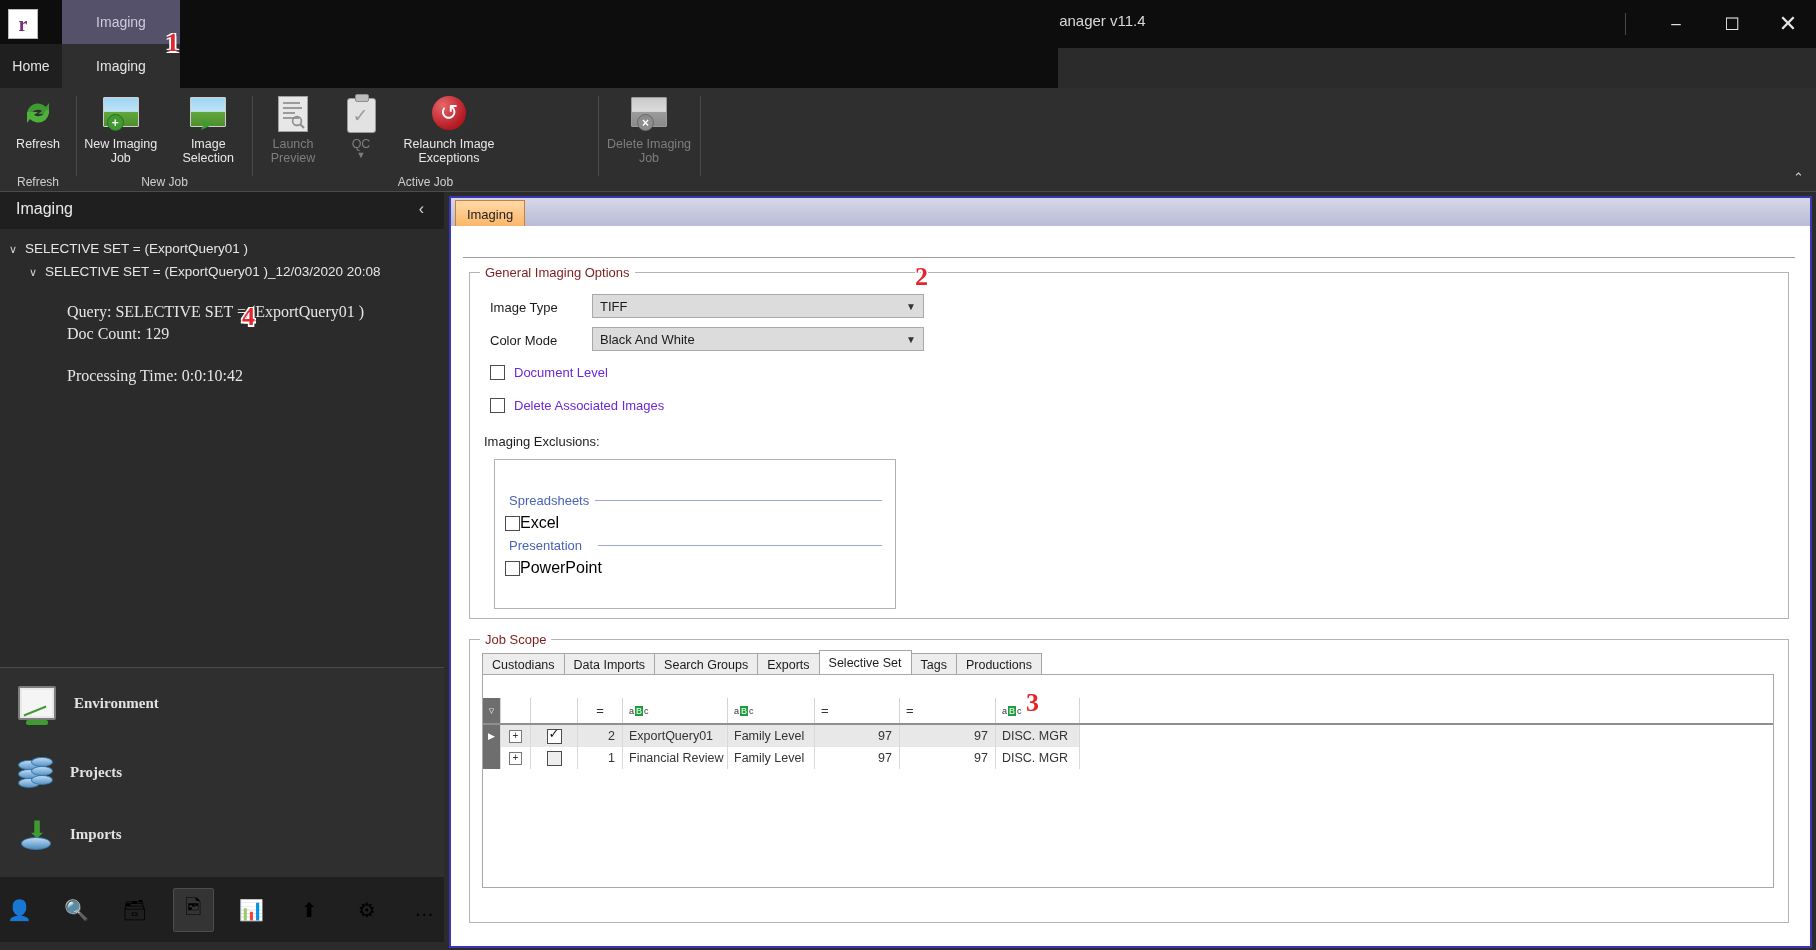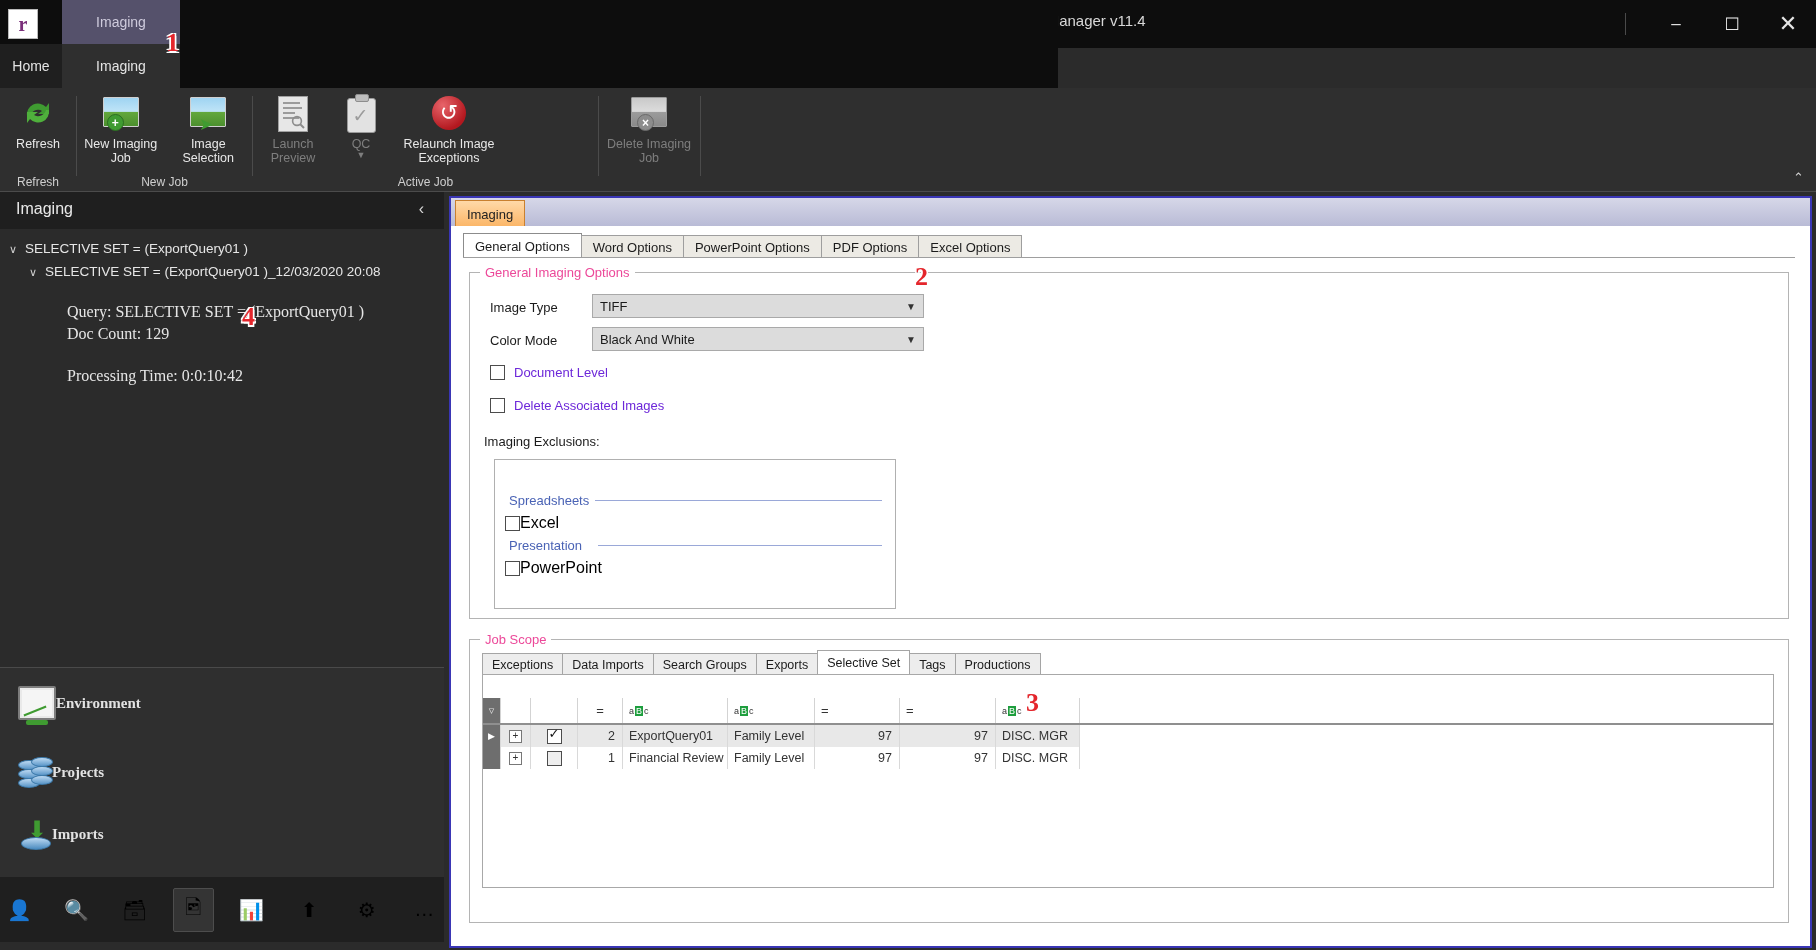--- a/index.html
+++ b/index.html
@@ -59,21 +59,21 @@
   .lp-header{position:absolute;left:0;top:0;width:444px;height:37px;background:#1f1f1f;}
   .lp-header .ttl{position:absolute;left:16px;top:8px;color:#e9e9e9;font-size:16px;}
   .lp-chev{position:absolute;right:20px;top:8px;color:#d8d8d8;font-size:16px;}
   .tree{position:absolute;left:1px;top:37px;width:442px;height:438px;background:#2b2b2b;border-bottom:1px solid #4a4a4a;}
   .tnode{position:absolute;color:#e6e6e6;font-size:13.5px;white-space:nowrap;}
   .tcaret{display:inline-block;width:16px;color:#d0d0d0;font-size:11px;}
   .tdetail{position:absolute;color:#e6e6e6;font-size:16px;white-space:nowrap;font-family:Liberation Serif, serif;}
 
   .navpanel{position:absolute;left:0;top:475px;width:444px;height:210px;background:#2f2f2f;border-top:1px solid #4a4a4a;}
   .navitem{position:absolute;left:18px;display:flex;align-items:center;}
-  .navitem .nlabel{color:#e2e2e2;font-size:15px;font-weight:bold;font-family:"Liberation Serif",serif;}
+  .navitem .nlabel{margin-left:18px;color:#e2e2e2;font-size:15px;font-weight:bold;font-family:"Liberation Serif",serif;}
   .ic-monitor{width:34px;height:30px;background:#e9e9e9;border:2px solid #7d7d7d;border-radius:2px;position:relative;}
   .ic-monitor .scr{position:absolute;left:2px;top:2px;right:2px;bottom:2px;background:#f5f5f5;}
   .ic-monitor .ln{position:absolute;left:3px;bottom:6px;width:24px;height:2px;background:#3f9b31;transform:rotate(-22deg);}
   .ic-monitor .stand{position:absolute;left:6px;bottom:-7px;width:22px;height:5px;background:#3f9b31;border-radius:2px;}
   .ic-db{width:34px;height:32px;position:relative;}
   .ic-db .d{position:absolute;width:20px;height:8px;border-radius:50%/50%;background:linear-gradient(#bcd9f2,#5a96c8);border:1px solid #3d7aaa;}
   .ic-imp{width:34px;height:32px;position:relative;}
   .ic-imp .disc{position:absolute;left:3px;bottom:0;width:28px;height:11px;border-radius:50%/50%;background:linear-gradient(#bcd9f2,#4c8cc0);border:1px solid #3d7aaa;}
   .ic-imp .arr{position:absolute;left:9px;top:0;color:#3f9b31;font-size:24px;line-height:1;}
 
@@ -90,21 +90,21 @@
            display:flex;align-items:center;justify-content:center;color:#222;font-size:13px;}
   .doc-body{position:absolute;left:0;top:28px;width:100%;height:716px;background:#ffffff;}
 
   .opt-tabs{position:absolute;left:12px;top:8px;height:24px;display:flex;align-items:flex-end;}
   .otab{height:22px;padding:0 11px;background:#eceae4;border:1px solid #9e9e9e;border-bottom:none;
         display:flex;align-items:center;color:#1b1b1b;font-size:13px;margin-right:-1px;}
   .otab.active{background:#ffffff;height:24px;border-color:#8c8c8c;font-weight:normal;}
   .otabs-line{position:absolute;left:12px;top:31px;width:1332px;height:1px;background:#9e9e9e;}
 
   .group{position:absolute;border:1px solid #b4b4b4;}
-  .group > .glegend{position:absolute;top:-8px;left:10px;background:#fff;padding:0 5px;font-size:13px;color:#ec4899;}
+  .group > .glegend{position:absolute;top:-8px;left:10px;background:#fff;padding:0 5px;font-size:13px;color:#7f1d1d;}
 
   .fld-label{position:absolute;font-size:13px;color:#1b1b1b;}
   .combo{position:absolute;height:22px;background:#dcdcdc;border:1px solid #a9a9a9;display:flex;align-items:center;}
   .combo .cval{margin-left:7px;font-size:13px;color:#1b1b1b;}
   .combo .carrow{position:absolute;right:7px;color:#333;font-size:10px;}
   .cbrow{position:absolute;display:flex;align-items:center;}
   .cbox{width:13px;height:13px;border:1px solid #4c4c4c;background:#fff;display:inline-block;position:relative;}
   .cbox.checked:after{content:"\2713";position:absolute;left:1px;top:-4px;font-size:13px;color:#111;}
   .cbrow .cblbl{margin-left:9px;font-size:13px;color:#6d28d9;}
   .plain-label{position:absolute;font-size:13px;color:#1b1b1b;}
@@ -323,27 +323,20 @@
   </div>
 
   <div class="docarea">
     <div class="doc-outer">
       <div class="doc-tabstrip">
         <div class="doc-tab">Imaging</div>
       </div>
 
       <div class="doc-body">
 
-        <div class="opt-tabs">
-          <div class="otab active">General Options</div>
-          <div class="otab">Word Options</div>
-          <div class="otab">PowerPoint Options</div>
-          <div class="otab">PDF Options</div>
-          <div class="otab">Excel Options</div>
-        </div>
         <div class="otabs-line"></div>
 
         <div class="group" style="left:18px;top:46px;width:1318px;height:345px;">
           <div class="glegend">General Imaging Options</div>
 
           <div class="fld-label" style="left:20px;top:27px;">Image Type</div>
           <div class="combo" style="left:122px;top:21px;width:330px;">
             <span class="cval">TIFF</span>
             <span class="carrow">▼</span>
           </div>
@@ -378,21 +371,21 @@
               <span class="cbox"></span>
               <span class="cblbl">PowerPoint</span>
             </div>
           </div>
         </div>
 
         <div class="group" style="left:18px;top:413px;width:1318px;height:282px;">
           <div class="glegend">Job Scope</div>
 
           <div class="js-tabs" style="left:12px;top:10px;">
-            <div class="jtab">Exceptions</div>
+            <div class="jtab">Custodians</div>
             <div class="jtab">Data Imports</div>
             <div class="jtab">Search Groups</div>
             <div class="jtab">Exports</div>
             <div class="jtab active">Selective Set</div>
             <div class="jtab">Tags</div>
             <div class="jtab">Productions</div>
           </div>
 
           <div class="grid" style="left:12px;top:34px;width:1290px;height:212px;">
 

